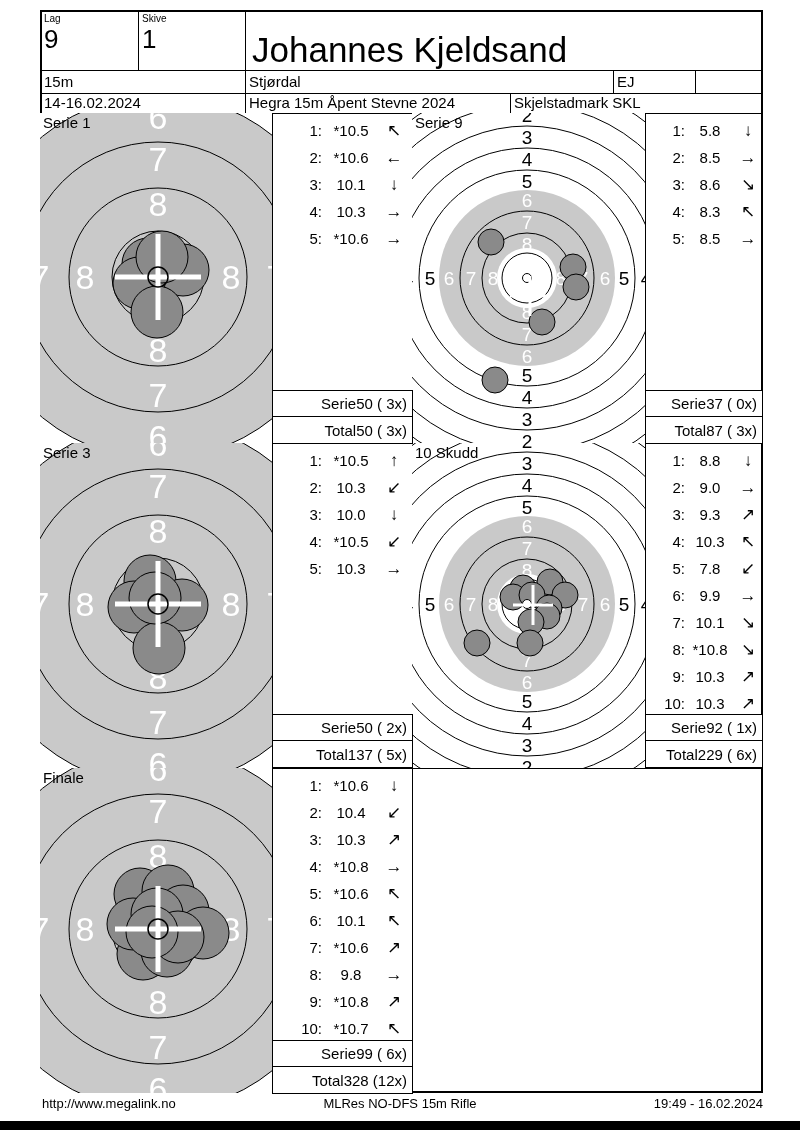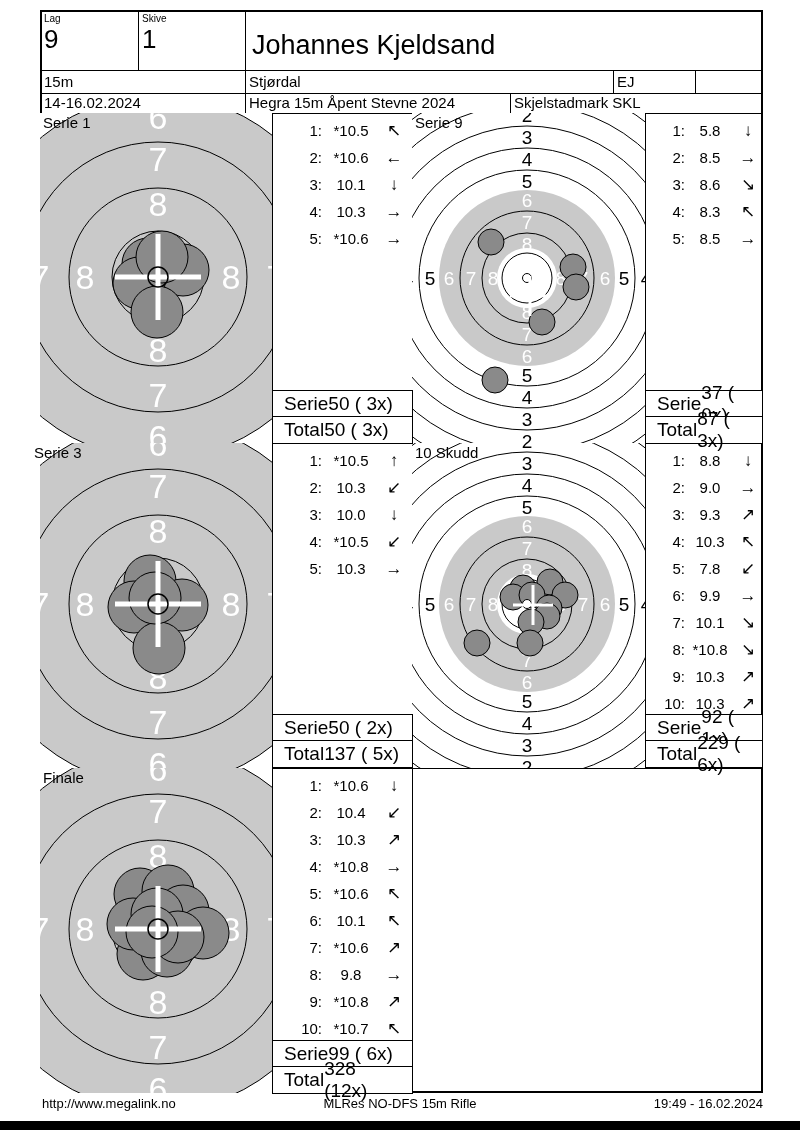--- a/index.html
+++ b/index.html
@@ -3,33 +3,33 @@
 <meta charset="utf-8">
 <style>
   html,body{margin:0;padding:0;}
   body{width:800px;height:1130px;background:#fff;position:relative;overflow:hidden;
        font-family:"Liberation Sans",sans-serif;color:#000;}
   .frame{position:absolute;border:2px solid #000;box-sizing:border-box;}
   .hl{position:absolute;height:1px;background:#000;}
   .vl{position:absolute;width:1px;background:#000;}
   .cell-label{display:block;font-size:10px;line-height:11px;}
   .cell-big{display:block;font-size:26px;line-height:30px;}
-  .name{position:absolute;font-size:27px;}
+  .name{position:absolute;font-size:35px;}
   .t15{position:absolute;font-size:15px;line-height:20px;white-space:nowrap;}
   .panel-title{position:absolute;font-size:15px;z-index:5;}
   .rows{position:absolute;display:flex;flex-direction:column;}
   .srow{display:flex;height:27px;align-items:center;justify-content:flex-end;font-size:15px;}
   .sn{width:42px;text-align:right;}
   .sv{width:58px;text-align:center;}
   .sa{width:28px;text-align:center;font-size:17px;}
   .rows.narrow .sn{width:40px;}
   .rows.narrow .sv{width:50px;}
   .rows.narrow .sa{width:26px;}
   .tbox{position:absolute;border:1px solid #000;box-sizing:border-box;display:flex;
-        align-items:center;justify-content:flex-start;padding:0 11px;font-size:19px;background:#fff;}
+        align-items:center;justify-content:flex-end;padding:0 5px;font-size:15px;background:#fff;}
   .target{position:absolute;}
   .footer-text{position:absolute;font-size:13px;top:1096px;white-space:nowrap;}
   .bottombar{position:absolute;left:0;top:1121px;width:800px;height:9px;background:#000;}
 </style>
 </head>
 <body>
 
 <div class="frame" style="left:40px;top:10px;width:723px;height:1083px"></div>
 
 <div class="hl" style="left:40px;top:70px;width:723px"></div>
@@ -58,21 +58,21 @@
 <div class="name" style="left:252px;top:30px">Johannes Kjeldsand</div>
 <div class="t15" style="left:44px;top:72px">15m</div>
 <div class="t15" style="left:249px;top:72px">Stjørdal</div>
 <div class="t15" style="left:617px;top:72px">EJ</div>
 <div class="t15" style="left:44px;top:93px">14-16.02.2024</div>
 <div class="t15" style="left:249px;top:93px">Hegra 15m Åpent Stevne 2024</div>
 <div class="t15" style="left:514px;top:93px">Skjelstadmark SKL</div>
 
 <div class="panel-title" style="left:43px;top:114px">Serie 1</div>
 <div class="panel-title" style="left:415px;top:114px">Serie 9</div>
-<div class="panel-title" style="left:34px;top:444px">Serie 3</div>
+<div class="panel-title" style="left:43px;top:444px">Serie 3</div>
 <div class="panel-title" style="left:415px;top:444px">10 Skudd</div>
 <div class="panel-title" style="left:43px;top:769px">Finale</div>
 
 <div>
   <svg class="target" style="left:40px;top:113px" width="232" height="330">
       <rect x="0" y="0" width="232" height="330" fill="#fff"></rect>
       <circle cx="118" cy="164" r="182" fill="#c9c9c9" stroke="#000" stroke-width="1"></circle>
       <circle cx="118" cy="164" r="46" fill="none" stroke="#000" stroke-width="1"></circle>
       <circle cx="118" cy="164" r="89" fill="none" stroke="#000" stroke-width="1"></circle>
       <circle cx="118" cy="164" r="135" fill="none" stroke="#000" stroke-width="1"></circle>

